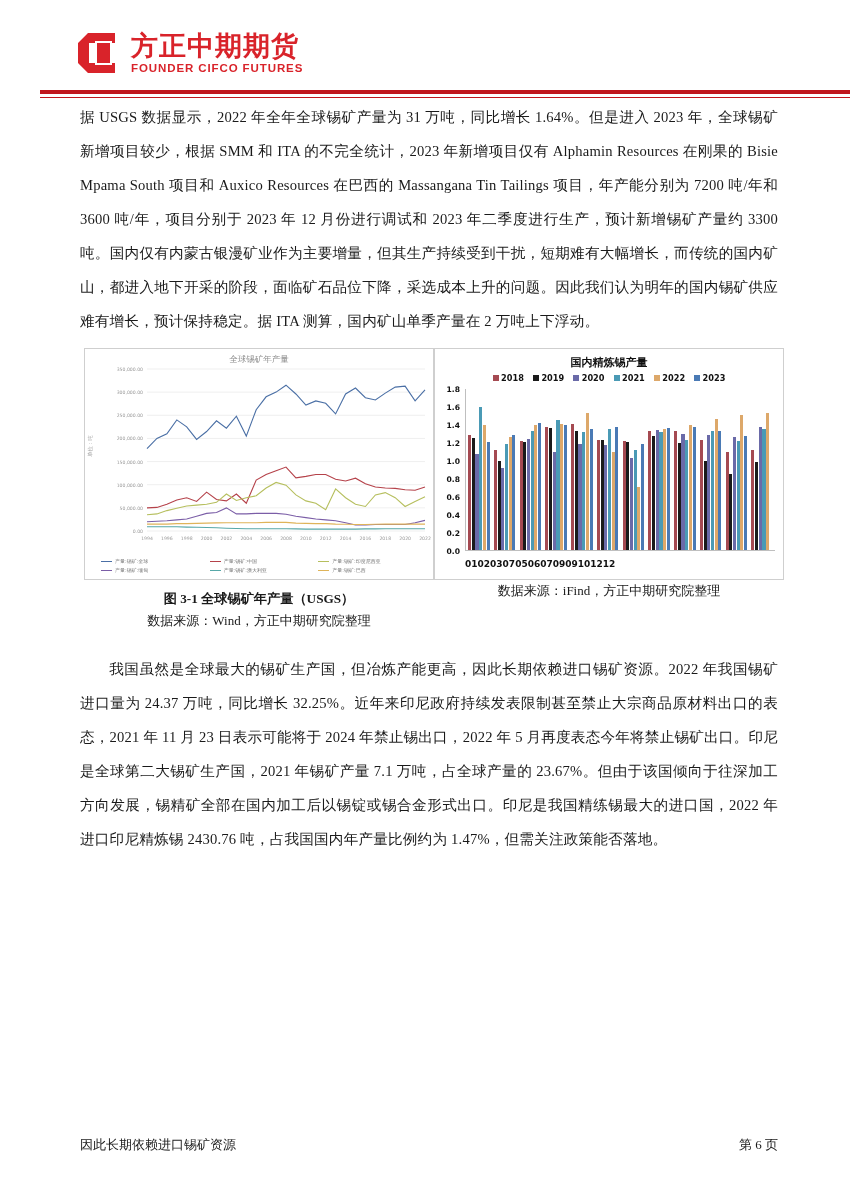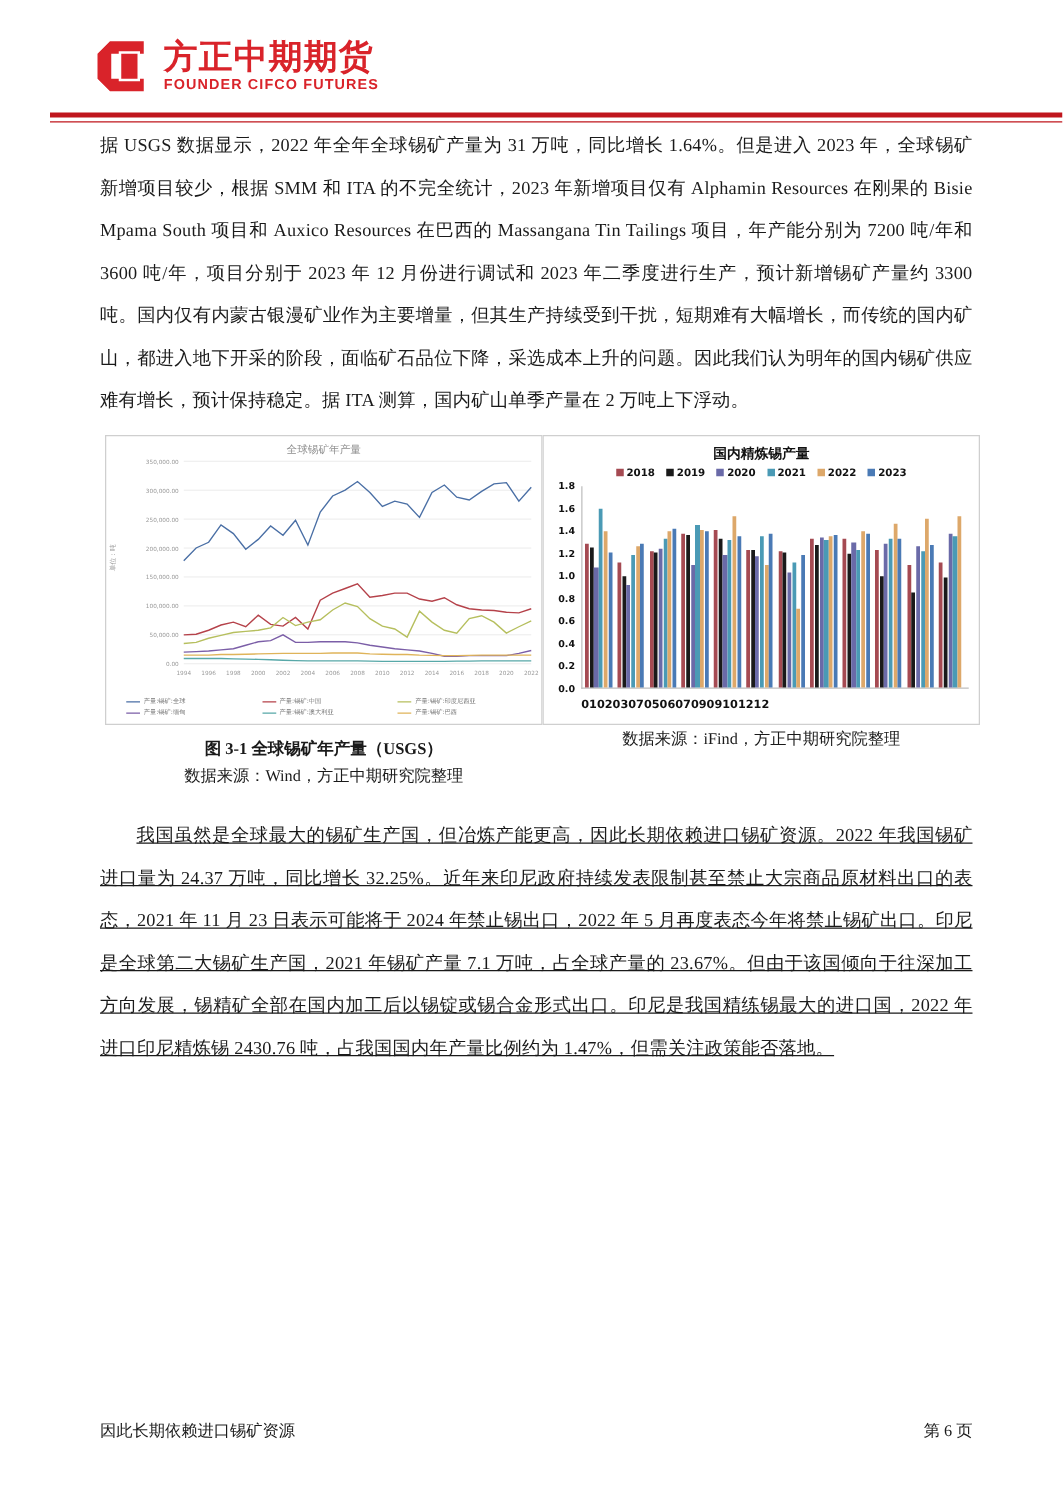--- a/index.html
+++ b/index.html
@@ -525,19 +525,19 @@
             <div class="bc-xtick">10</div>
             <div class="bc-xtick">12</div>
             <div class="bc-xtick">12</div>
           </div>
       </div>
       <div class="fig-source">数据来源：iFind，方正中期研究院整理</div>
     </div>
 
   </div>
 
-  <p class="para indent" style="margin-top:20px;text-decoration:underline;">我国虽然是全球最大的锡矿生产国，但冶炼产能更高，因此长期依赖进口锡矿资源。2022 年我国锡矿进口量为 24.37 万吨，同比增长 32.25%。近年来印尼政府持续发表限制甚至禁止大宗商品原材料出口的表态，2021 年 11 月 23 日表示可能将于 2024 年禁止锡出口，2022 年 5 月再度表态今年将禁止锡矿出口。印尼是全球第二大锡矿生产国，2021 年锡矿产量 7.1 万吨，占全球产量的 23.67%。但由于该国倾向于往深加工方向发展，锡精矿全部在国内加工后以锡锭或锡合金形式出口。印尼是我国精练锡最大的进口国，2022 年进口印尼精炼锡 2430.76 吨，占我国国内年产量比例约为 1.47%，但需关注政策能否落地。</p>
+  <p class="para indent" style="margin-top:20px;">我国虽然是全球最大的锡矿生产国，但冶炼产能更高，因此长期依赖进口锡矿资源。2022 年我国锡矿进口量为 24.37 万吨，同比增长 32.25%。近年来印尼政府持续发表限制甚至禁止大宗商品原材料出口的表态，2021 年 11 月 23 日表示可能将于 2024 年禁止锡出口，2022 年 5 月再度表态今年将禁止锡矿出口。印尼是全球第二大锡矿生产国，2021 年锡矿产量 7.1 万吨，占全球产量的 23.67%。但由于该国倾向于往深加工方向发展，锡精矿全部在国内加工后以锡锭或锡合金形式出口。印尼是我国精练锡最大的进口国，2022 年进口印尼精炼锡 2430.76 吨，占我国国内年产量比例约为 1.47%，但需关注政策能否落地。</p>
 </div>
 
 <div class="page-footer">
   <span>因此长期依赖进口锡矿资源</span>
   <span>第 6 页</span>
 </div>
 
 </body></html>

